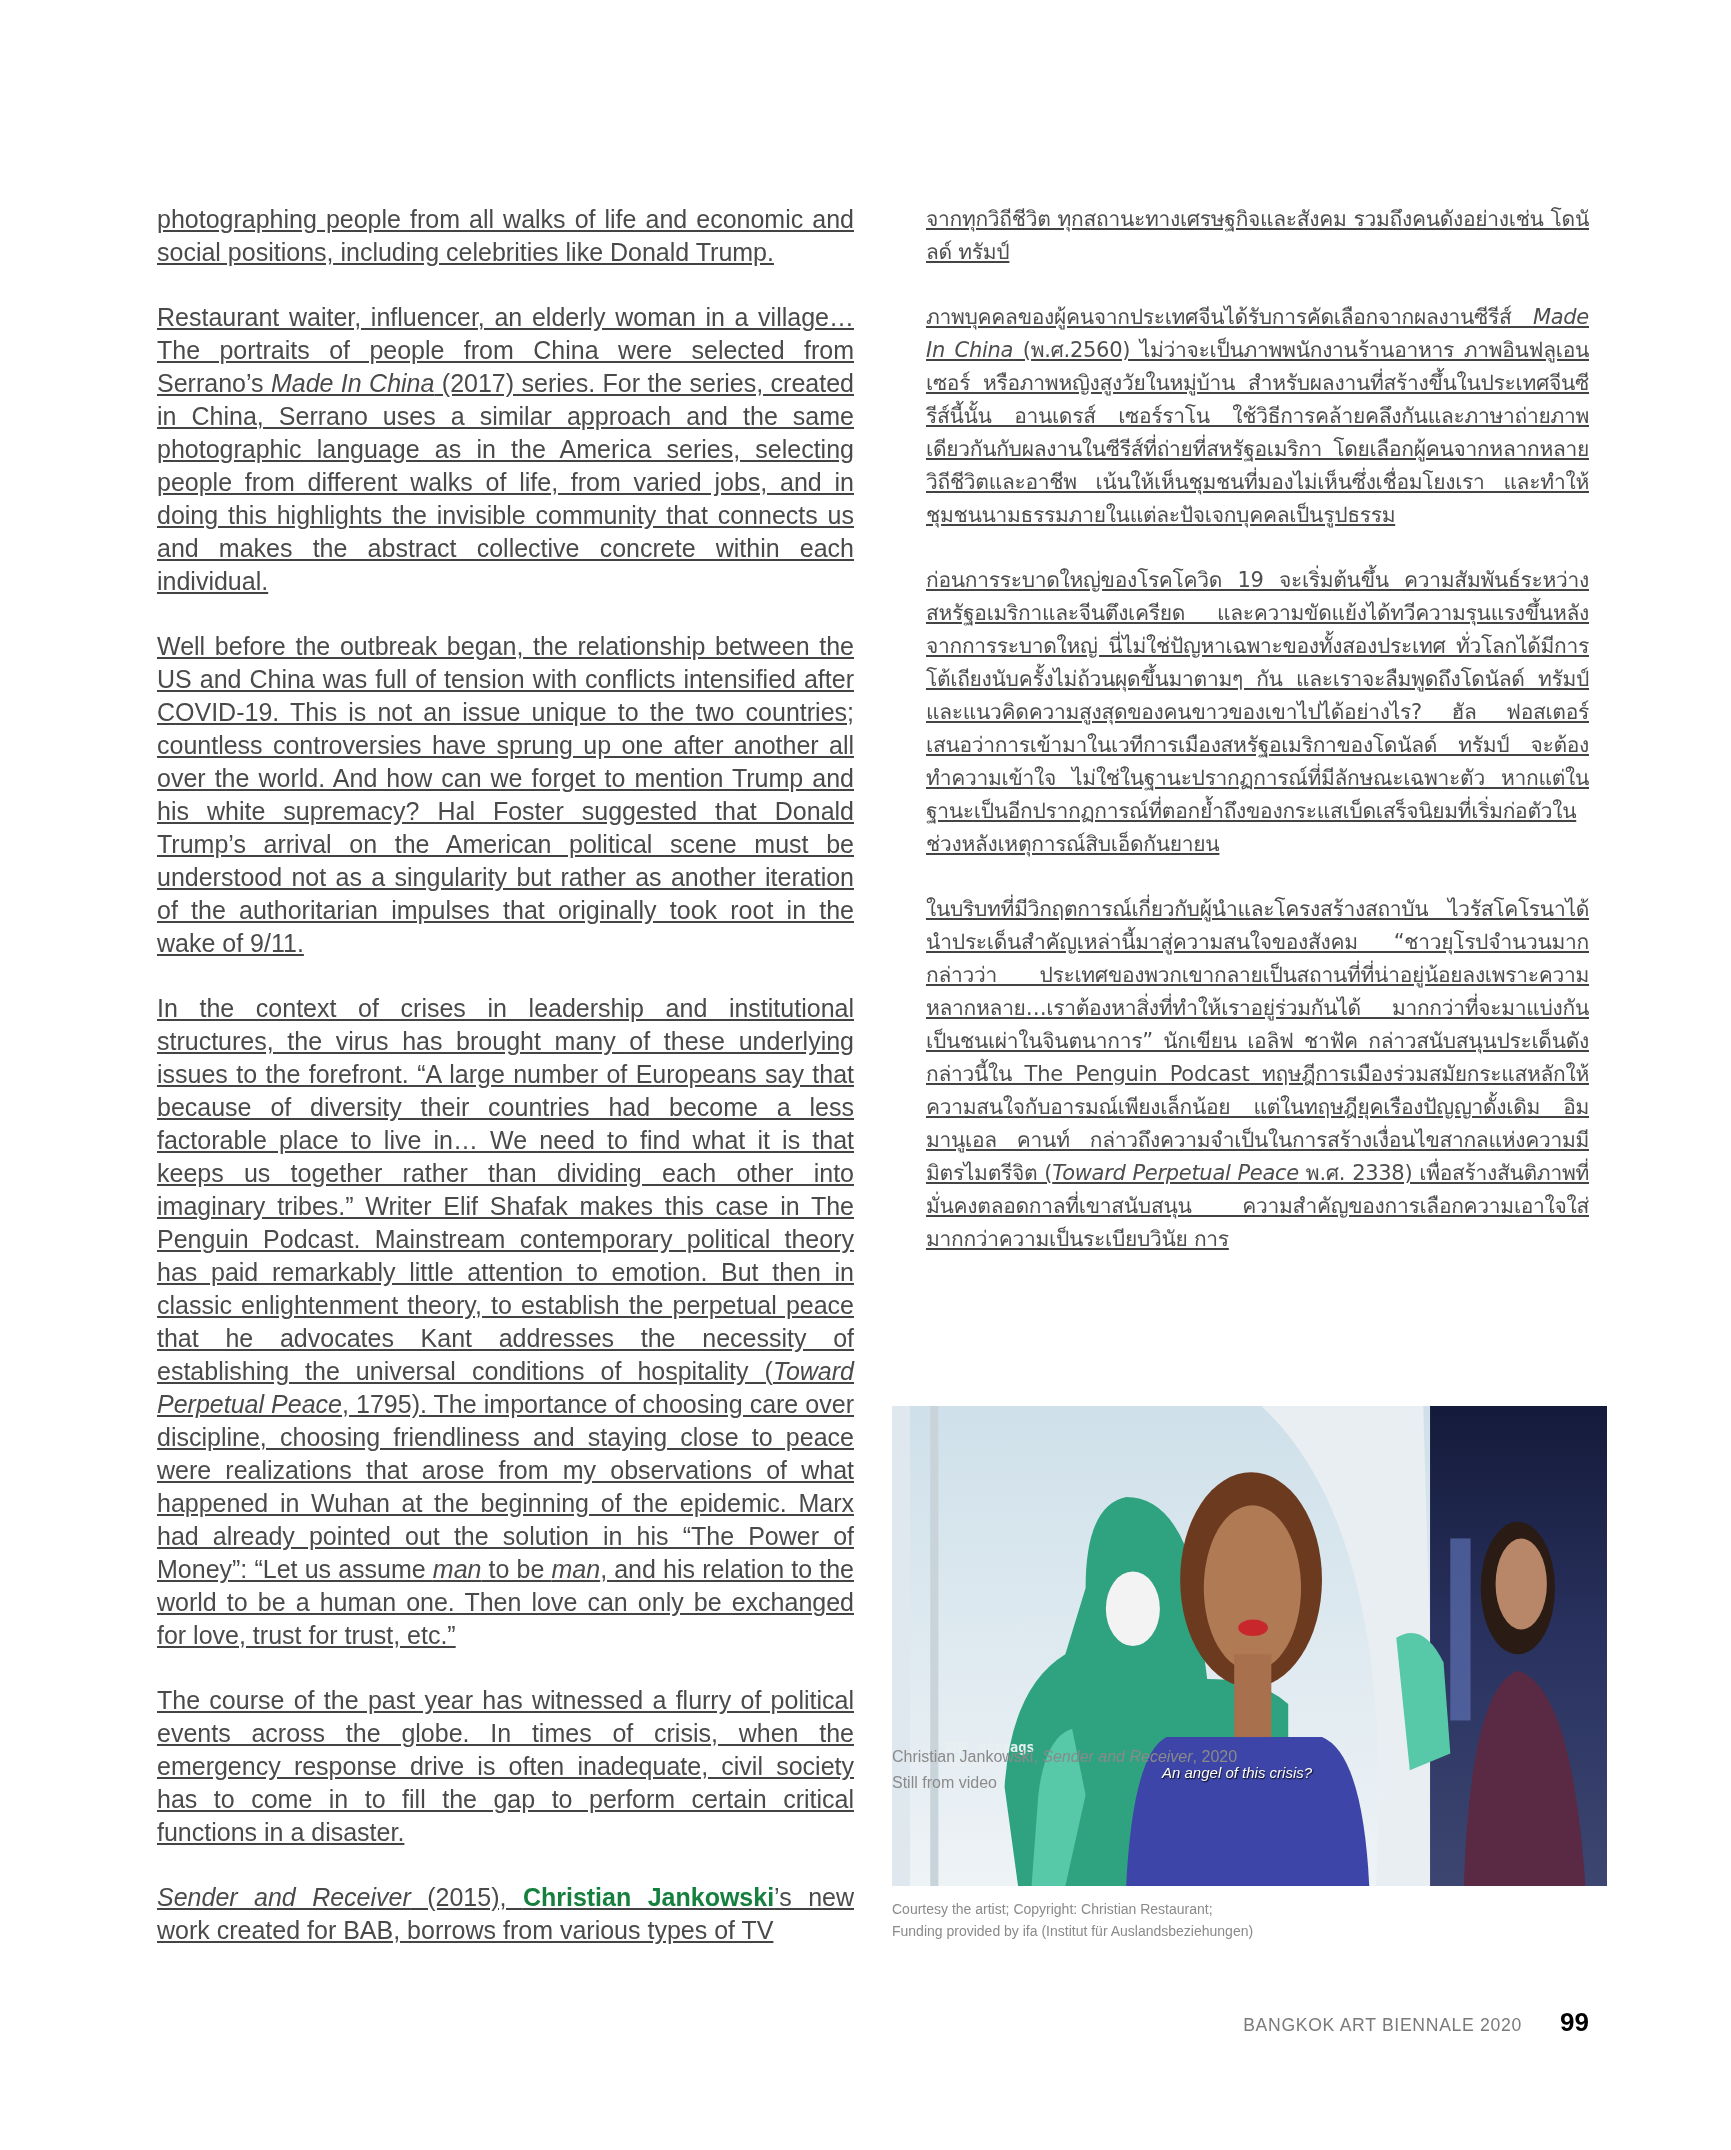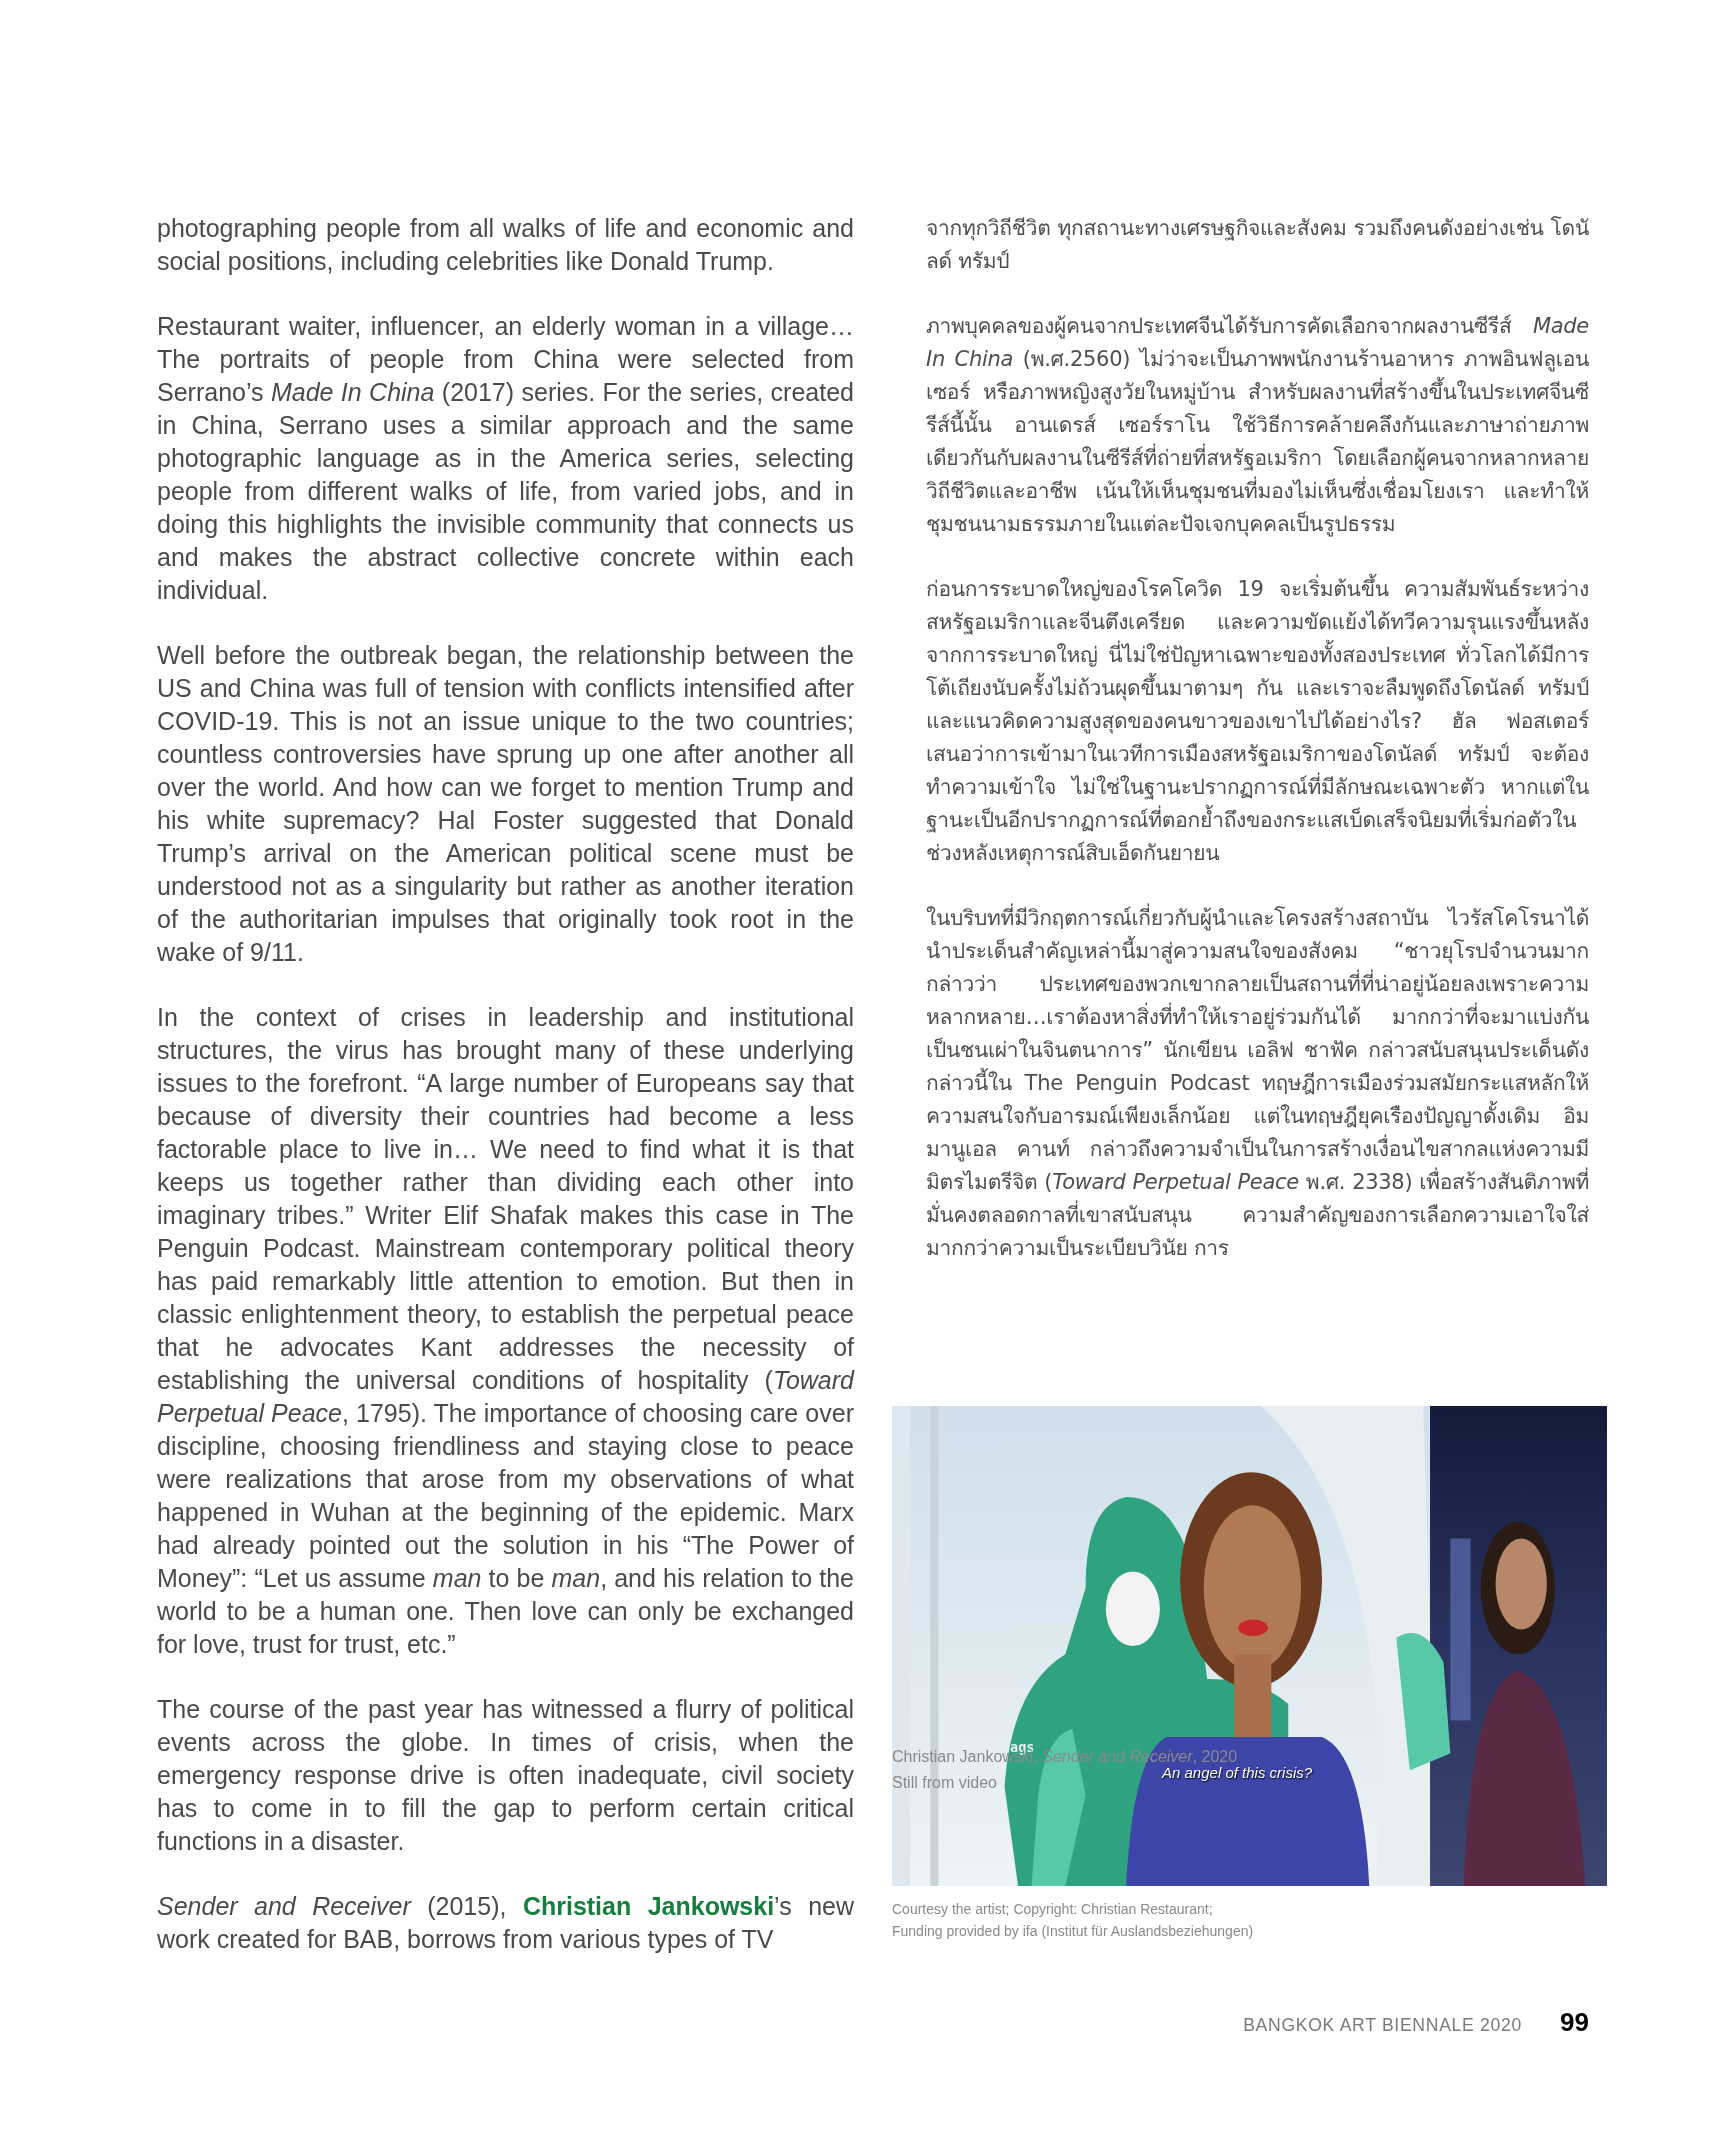--- a/index.html
+++ b/index.html
@@ -1,18 +1,18 @@
 <!DOCTYPE html>
 <html style="font-size:10.8px"><head>
 <meta charset="utf-8">
 <style>
   html, body { margin: 0; padding: 0; background: #ffffff; }
   body { width: 1731px; height: 2151px; position: relative; overflow: hidden;
          font-family: "Liberation Sans", "DejaVu Sans", sans-serif; color: #444444; }
-  .col { position: absolute; top: 212px; }
+  .col { position: absolute; top: 203px; text-decoration: underline; }
   .col-en { left: 157px; width: 697px; }
   .col-th { left: 892px; width: 697px; }
   .para { margin: 0 0 32px 0; font-size: 25px; line-height: 33px; text-align: justify; color: #4a4a4a; }
   .col-th .para { font-family: "DejaVu Sans", sans-serif; font-size: 21px; line-height: 33px; letter-spacing: -0.3px; color: #4e4e4e; margin-left: 34px; }
   .para span.i { font-style: italic; }
   .para span.b { font-weight: bold; color: #15803d; }
   .figure { position: absolute; left: 892px; top: 1406px; width: 697px; height: 480px; overflow: hidden; background: #dfe8ee; padding-left: 18px; }
   .fig-svg { display: block; width: 100%; height: 100%; }
   .fig-logo { position: absolute; left: 53px; top: 335px; color: #e8f0f0; font-family: "DejaVu Sans Mono", monospace; font-weight: bold; font-size: 13.5px; line-height: 13.5px; }
   .fig-subtitle { position: absolute; left: 270px; top: 358px; color: #ffffff; font-style: italic; font-size: 15px; text-shadow: 0.7px 0.7px 1.4px #000; }

